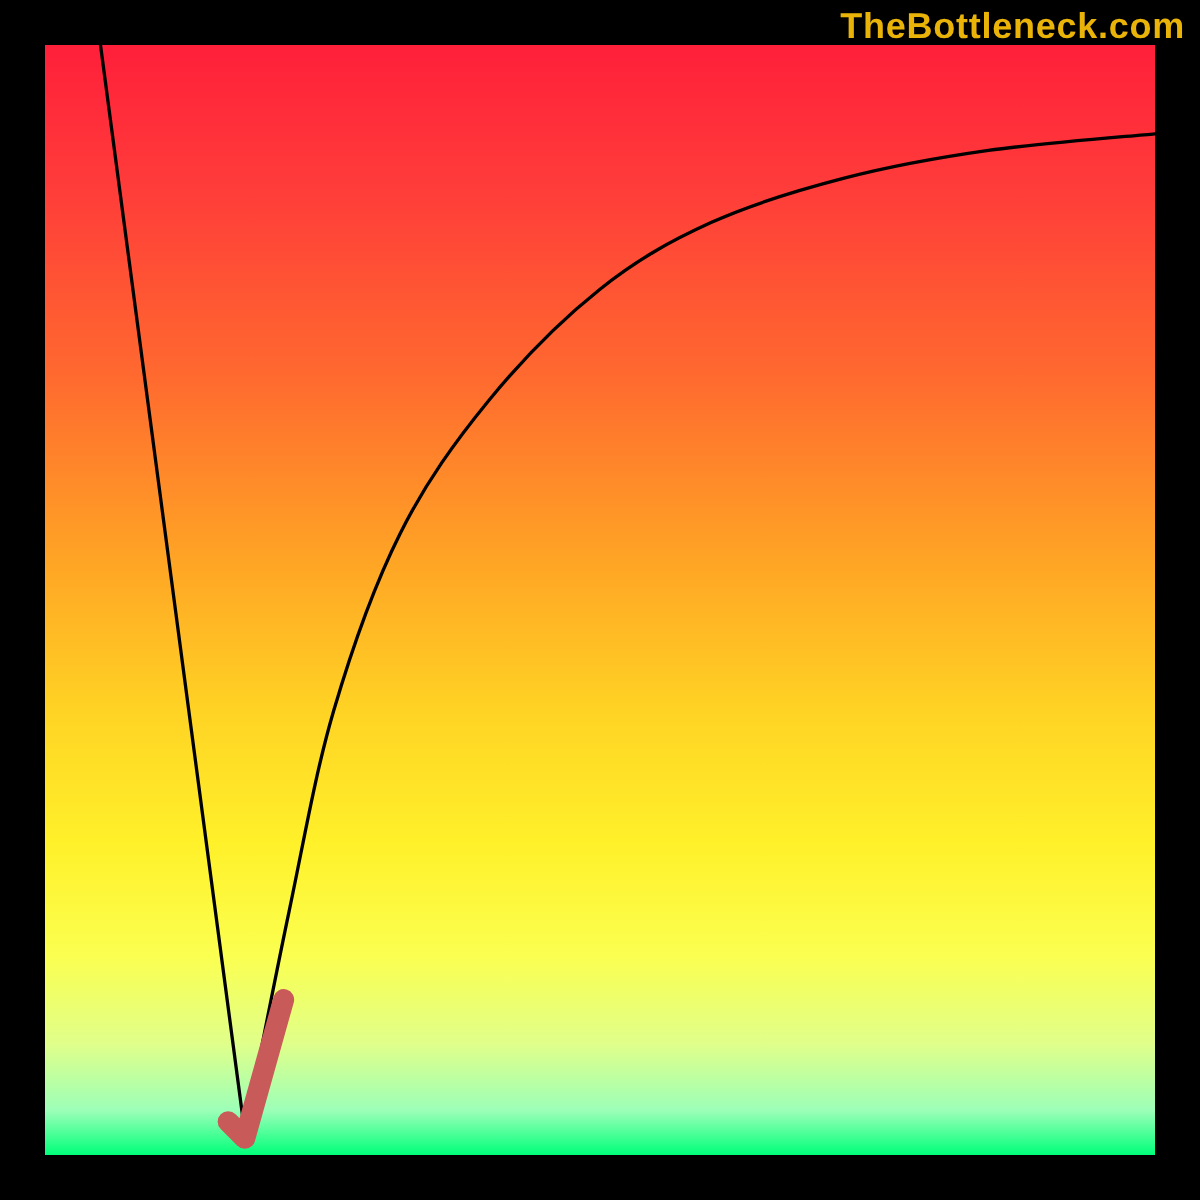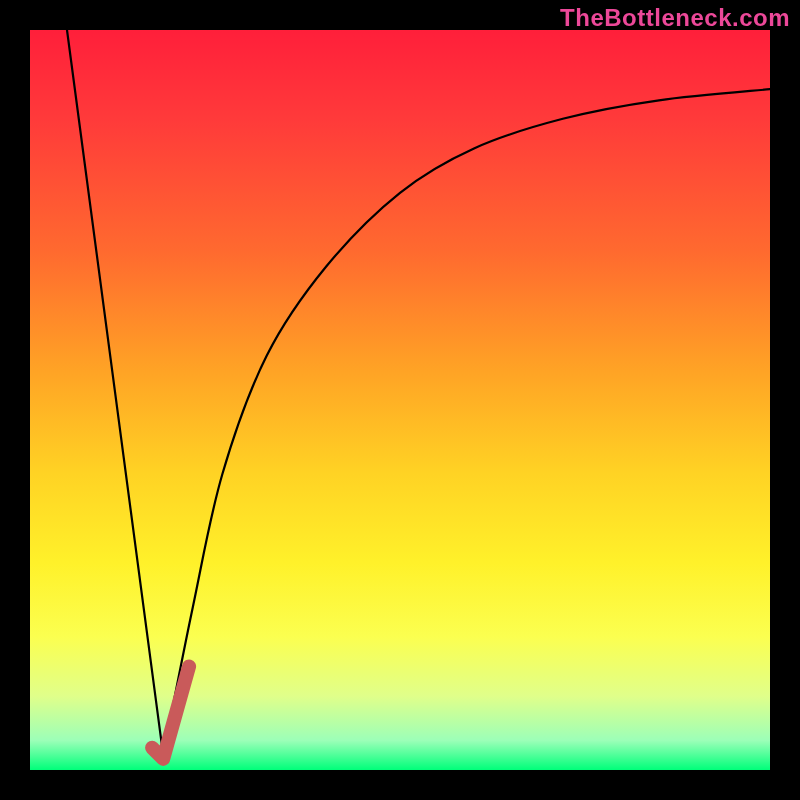--- a/index.html
+++ b/index.html
@@ -14,21 +14,21 @@
   .frame {
     position: relative;
     width: 800px;
     height: 800px;
     background: #000;
   }
   .watermark {
     position: absolute;
     top: 4px;
     right: 10px;
-    color: #ec4899;
+    color: #eab308;
     font-size: 24px;
     font-weight: 600;
     letter-spacing: 0.5px;
     z-index: 12;
     user-select: none;
   }
   .plot-area {
     position: absolute;
     left: 30px;
     top: 30px;

